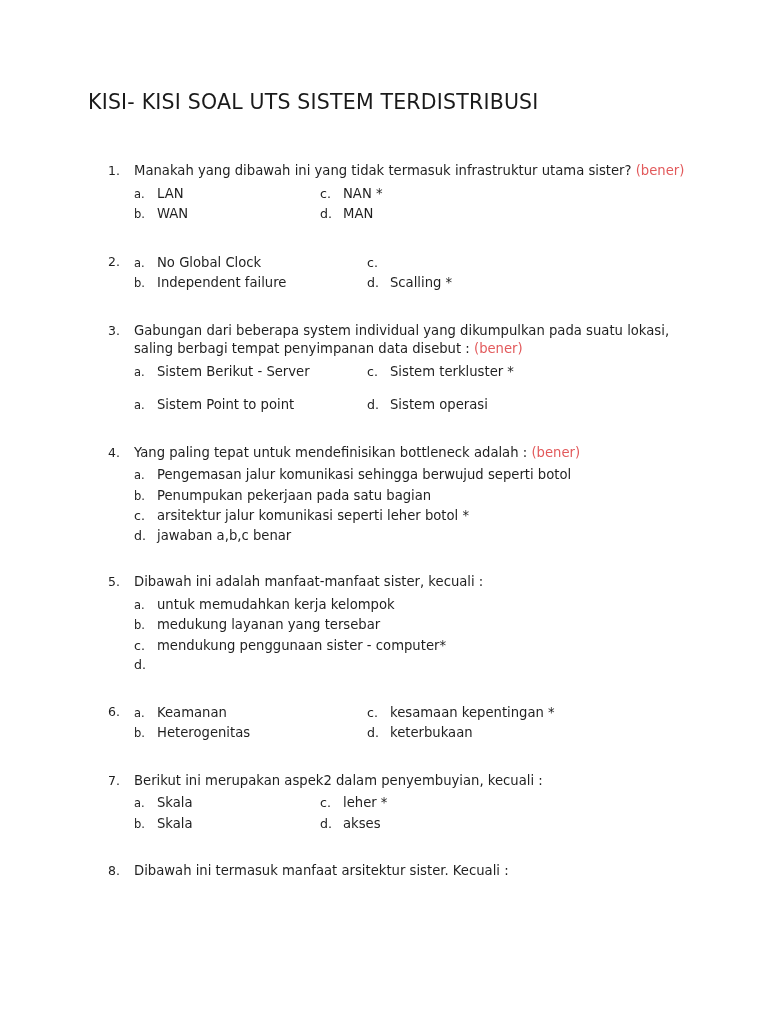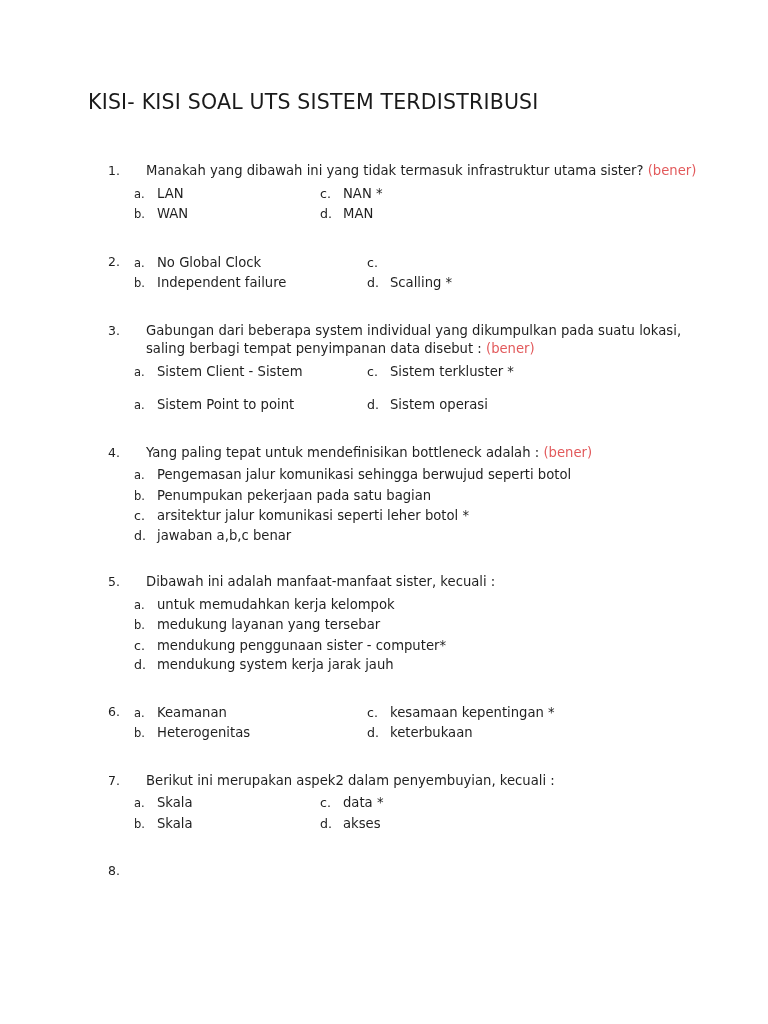--- a/index.html
+++ b/index.html
@@ -47,21 +47,21 @@
   .q-num {
     position: absolute;
     left: 108px;
     top: 0;
     width: 26px;
     font-size: 12.5px;
     line-height: 18px;
     color: #1f1f1f;
   }
   .q-text {
-    margin-left: 38px;
+    margin-left: 26px;
     font-size: 13.2px;
     line-height: 18.5px;
     color: #1f1f1f;
   }
   .bener {
     color: #e2595b;
   }
   .options {
     margin-left: 26px;
     margin-top: 3px;
@@ -156,21 +156,21 @@
           </div>
         </div>
       </div>
       <div class="question">
         <div class="q-num">3.</div>
         <div class="q-text"><span>Gabungan dari beberapa system individual yang dikumpulkan pada suatu lokasi, saling berbagi tempat penyimpanan data disebut :</span> <span class="bener">(bener)</span></div>
         <div class="options col-wide">
           <div class="opt-row">
             <div class="opt first">
               <span class="opt-label">a.</span>
-              <span class="opt-text">Sistem  Client - Sistem</span>
+              <span class="opt-text">Sistem  Berikut - Server</span>
             </div>
             <div class="opt">
               <span class="opt-label plain">c.</span>
               <span class="opt-text">Sistem terkluster *</span>
             </div>
           </div>
           <div class="opt-row spaced">
             <div class="opt first">
               <span class="opt-label">a.</span>
               <span class="opt-text">Sistem Point to point</span>
@@ -230,21 +230,20 @@
           </div>
           <div class="opt-row">
             <div class="opt first">
               <span class="opt-label plain">c.</span>
               <span class="opt-text">mendukung penggunaan sister - computer*</span>
             </div>
           </div>
           <div class="opt-row">
             <div class="opt first">
               <span class="opt-label plain">d.</span>
-              <span class="opt-text">mendukung system kerja jarak jauh</span>
             </div>
           </div>
         </div>
       </div>
       <div class="question">
         <div class="q-num">6.</div>
         <div class="options col-wide">
           <div class="opt-row">
             <div class="opt first">
               <span class="opt-label">a.</span>
@@ -271,33 +270,34 @@
         <div class="q-num">7.</div>
         <div class="q-text"><span>Berikut ini merupakan aspek2 dalam penyembuyian, kecuali :</span></div>
         <div class="options col-narrow">
           <div class="opt-row">
             <div class="opt first">
               <span class="opt-label">a.</span>
               <span class="opt-text">Skala</span>
             </div>
             <div class="opt">
               <span class="opt-label plain">c.</span>
-              <span class="opt-text">data *</span>
+              <span class="opt-text">leher *</span>
             </div>
           </div>
           <div class="opt-row">
             <div class="opt first">
               <span class="opt-label">b.</span>
               <span class="opt-text">Skala</span>
             </div>
             <div class="opt">
               <span class="opt-label plain">d.</span>
               <span class="opt-text">akses</span>
             </div>
           </div>
         </div>
       </div>
       <div class="question">
         <div class="q-num">8.</div>
+        <div class="q-text"><span>Dibawah ini termasuk manfaat arsitektur sister. Kecuali :</span></div>
       </div>
     </div>
 
 </div>
 
 </body></html>

